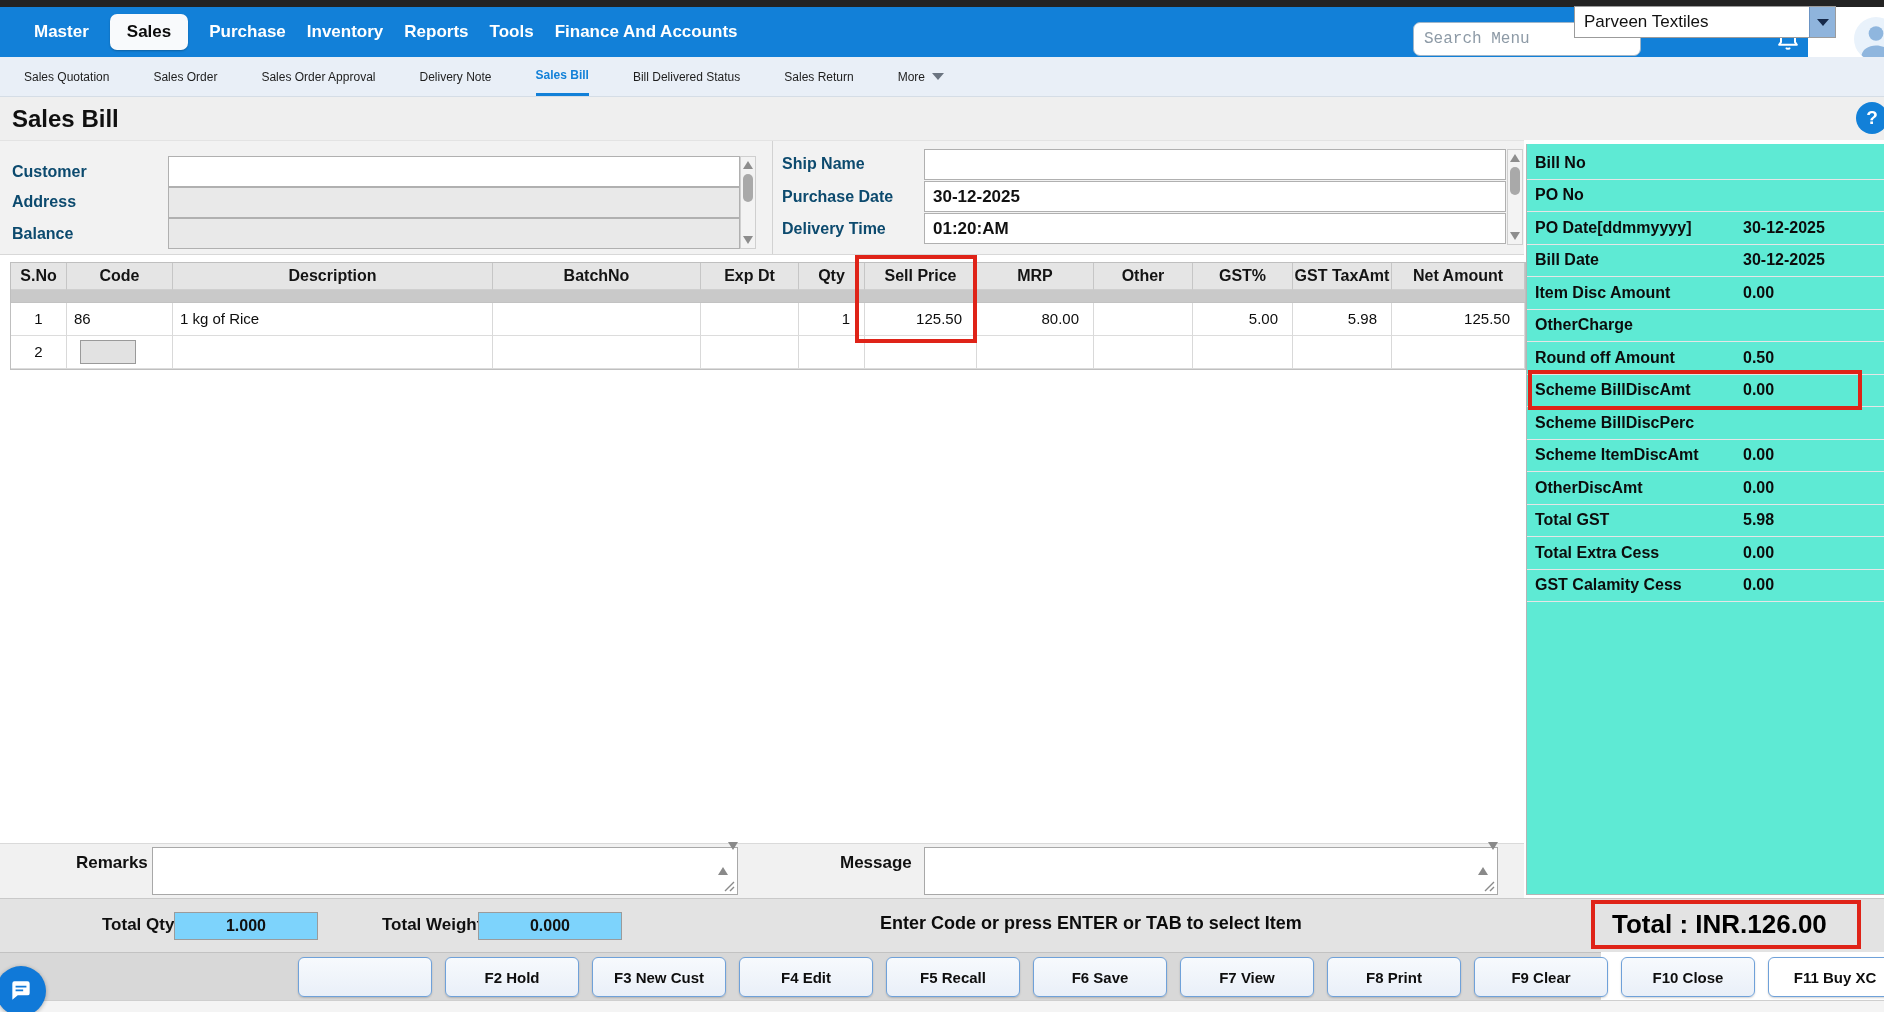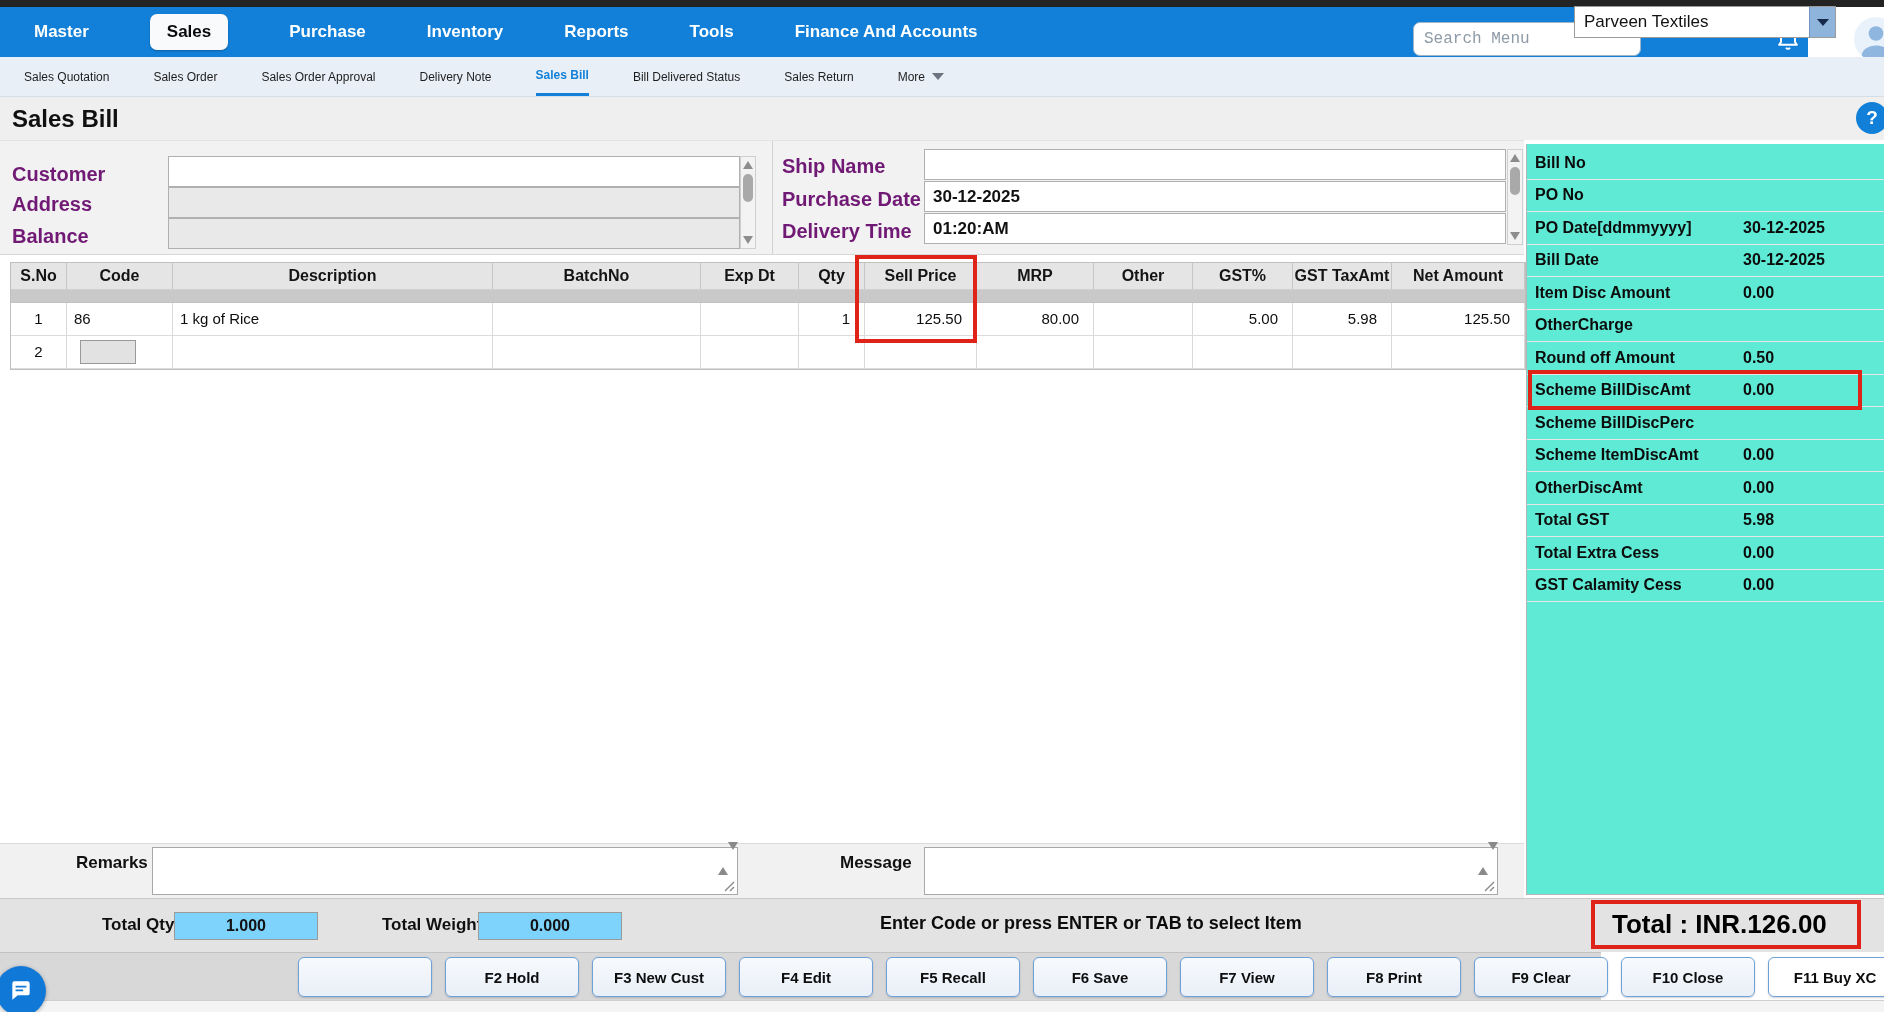--- a/index.html
+++ b/index.html
@@ -5,21 +5,21 @@
   * { box-sizing: border-box; margin: 0; padding: 0; }
   html,body { width:1884px; height:1012px; }
   body { font-family: "Liberation Sans", sans-serif; background:#fff; }
   #app { position:relative; width:1884px; height:1012px; overflow:hidden; background:#fff; }
   .abs { position:absolute; }
 
   
   .top-strip { left:0; top:0; width:1884px; height:7px; background:#232323; }
 
   
-  .navbar { left:0; top:7px; width:1808px; height:50px; background:#1280d8; display:flex; align-items:center; padding-left:34px; gap:61px; }
+  .navbar { left:0; top:7px; width:1808px; height:50px; background:#1280d8; display:flex; align-items:center; padding-left:34px; gap:21px; }
   .nav-item { color:#fff; font-size:17px; font-weight:bold; cursor:pointer; white-space:nowrap; }
   .nav-item.active { background:#f8fafc; color:#0a0a0a; padding:8px 17px; border-radius:7px; box-shadow:0 1px 2px rgba(0,0,0,.25); }
   .nav-search { position:absolute; left:1413px; top:15px; width:228px; height:33px; border:1px solid #9fb6ca; border-radius:7px; padding:16px 10px; font-size:16px; font-family:Liberation Mono, monospace; color:#333; outline:none; }
   .nav-search::placeholder { color:#8d9aa6; }
   .nav-icon { position:absolute; top:17px; width:28px; height:28px; cursor:pointer; }
   .avatar { position:absolute; left:1854px; top:10px; width:44px; height:44px; border-radius:50%; background:#e9f2fb; overflow:hidden; }
 
   
   .subnav { left:0; top:57px; width:1884px; height:40px; background:#e9eff7; border-bottom:1px solid #d5dde6; display:flex; align-items:stretch; padding-left:24px; gap:44px; }
   .subnav-item { display:flex; align-items:center; font-size:12px; color:#1d1d1d; cursor:pointer; white-space:nowrap; gap:7px; }
@@ -30,21 +30,21 @@
   .pagehead { left:0; top:97px; width:1884px; height:43px; background:#efefef; }
   .page-title { position:absolute; left:12px; top:8px; font-size:24px; font-weight:600; color:#101010; }
   .company-select { position:absolute; left:1574px; top:6px; width:262px; height:32px; background:#fff; border:1px solid #9b9b9b; display:flex; align-items:center; cursor:pointer; }
   .company-select .txt { flex:1; padding-left:9px; font-size:17px; color:#111; }
   .company-select .dd-btn { width:26px; height:100%; background:#8fb4dc; border-left:1px solid #6b94c4; display:flex; align-items:center; justify-content:center; }
   .dd-btn .caret-down { border-top-color:#16294a; }
   .help-circle { position:absolute; left:1856px; top:102px; width:32px; height:32px; border-radius:50%; background:#1280d8; color:#fff; font-weight:bold; font-size:19px; display:flex; align-items:center; justify-content:center; cursor:pointer; }
 
   
   .formarea { left:0; top:140px; width:1524px; height:115px; background:#f2f2f2; border-top:1px solid #e3e3e3; border-bottom:1px solid #d8d8d8; }
-  .flabel { position:absolute; font-size:20px; font-weight:bold; color:#701a75;text-align:right; }
+  .flabel { position:absolute; font-size:16px; font-weight:bold; color:#0c4a6e;text-align:right; }
   .finput { position:absolute; height:31px; border:1px solid #b0b0b0; background:#fff; font-size:17px; font-family:"Liberation Sans",sans-serif; padding:0 8px; color:#111; outline:none; }
   .finput.gray { background:#e9e9e9; }
   .finput.bold { font-weight:600; }
   .vdivider { position:absolute; left:772px; top:0; width:1px; height:113px; background:#d2d2d2; }
 
   
   .sbar { position:absolute; width:16px; background:#f3f3f3; border:1px solid #cfcfcf; }
   .sbar .tri-up { position:absolute; left:2px; top:4px; width:0; height:0; border-left:5px solid transparent; border-right:5px solid transparent; border-bottom:8px solid #8d8d8d; }
   .sbar .tri-dn { position:absolute; left:2px; bottom:4px; width:0; height:0; border-left:5px solid transparent; border-right:5px solid transparent; border-top:8px solid #8d8d8d; }
   .sbar .thumb { position:absolute; left:2px; top:17px; width:10px; height:28px; background:#a9a9a9; border-radius:6px; }

